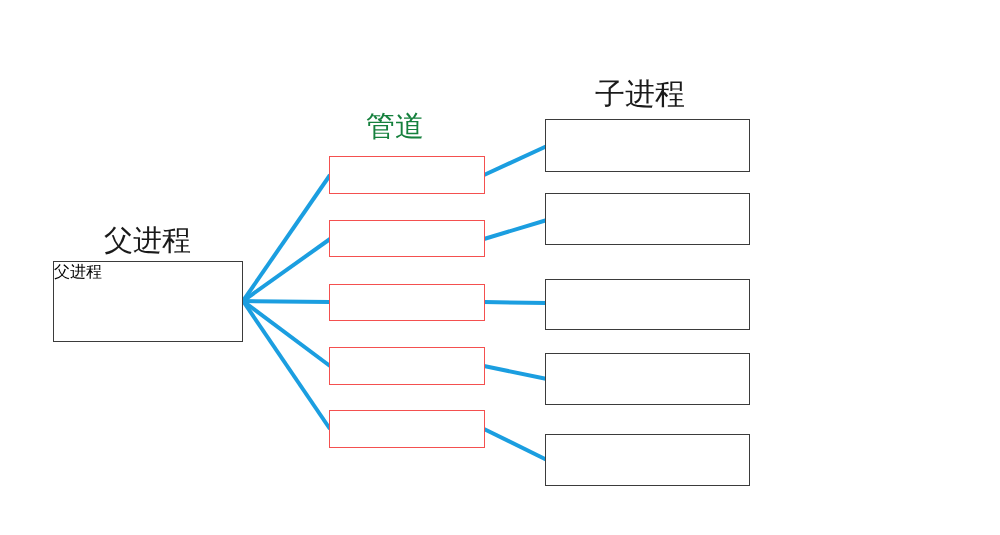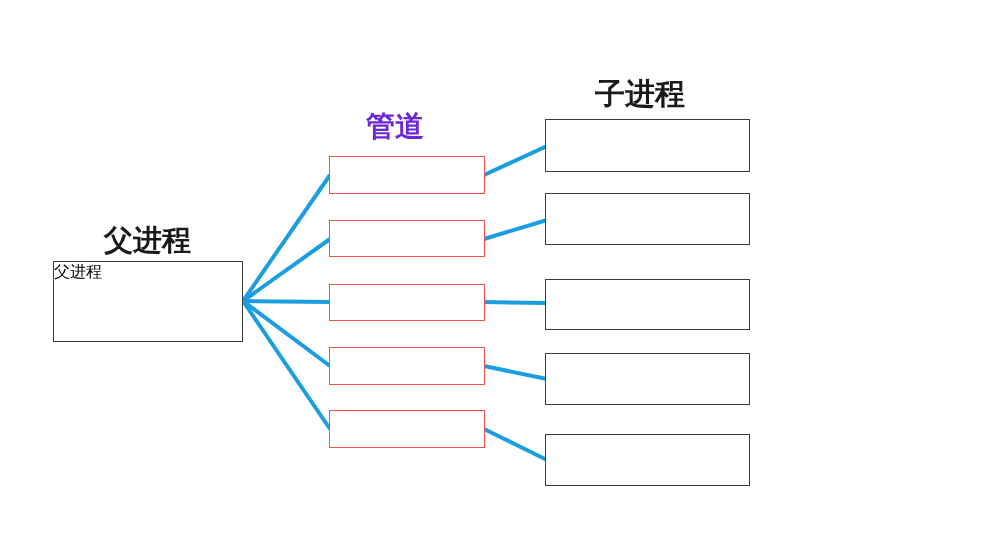--- a/index.html
+++ b/index.html
@@ -37,32 +37,32 @@
   .pipe-node {
     border: 1.4px solid #f4504f;
   }
   .child-node {
     border: 1.6px solid #3b3b3b;
   }
   .label {
     position: absolute;
     white-space: nowrap;
     line-height: 1;
-    font-weight: 700;
+    font-weight: 400;
   }
   .label-parent {
     color: #1a1a1a;
     font-size: 29px;
   }
   .label-child {
     color: #1a1a1a;
     font-size: 30px;
   }
   .label-pipe {
-    color: #6d28d9;
+    color: #15803d;
     font-size: 29px;
   }
 </style>
 </head>
 <body>
 
 <div id="canvas">
 
   <svg id="edges" viewBox="0 0 1000 535" xmlns="http://www.w3.org/2000/svg">
       <line x1="243" y1="301" x2="330" y2="175" stroke="#1b9ee0" stroke-width="4" stroke-linecap="butt"></line>

